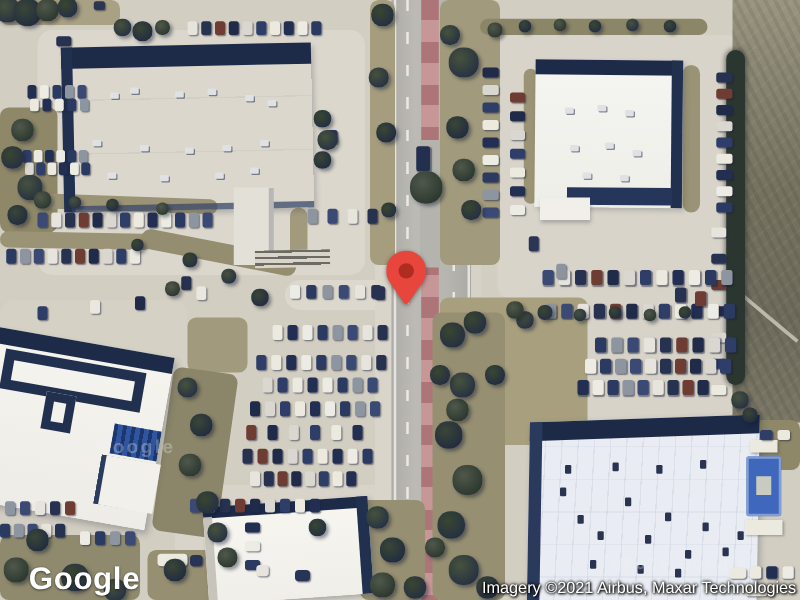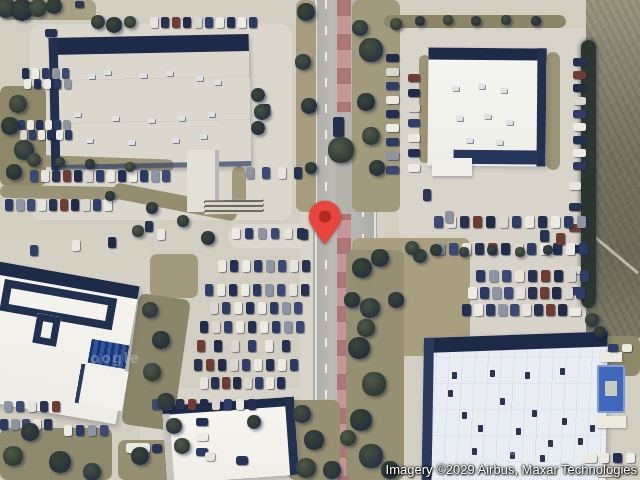--- a/index.html
+++ b/index.html
@@ -556,14 +556,15 @@
   <div class="wm" id="wm1" style="left: 16px; top: 349px; font-size: 15px; opacity: 0.3;">©2025 Google</div>
   <div class="wm" id="wm2" style="left: 488px; top: 443px; font-size: 13px; opacity: 0.3;">©2025 Google</div>
 
   <div id="pin">
     <svg width="32" height="44" viewBox="0 0 384 512" xmlns="http://www.w3.org/2000/svg">
       <path fill="#E8453C" d="M172.268 501.67C26.97 291.031 0 269.413 0 192 0 85.961 85.961 0 192 0s192 85.961 192 192c0 77.413-26.97 99.031-172.268 309.67-9.535 13.774-29.93 13.773-39.464 0z"></path>
       <circle cx="192" cy="192" r="74" fill="#8C1D12" fill-opacity="0.62"></circle>
     </svg>
   </div>
 
-  <div id="attrib">Imagery ©2029 Airbus, Maxar Technologies</div>
+  <div id="logo">Google</div>
+  <div id="attrib">Imagery ©2021 Airbus, Maxar Technologies</div>
 </div>
 
 </body></html>

